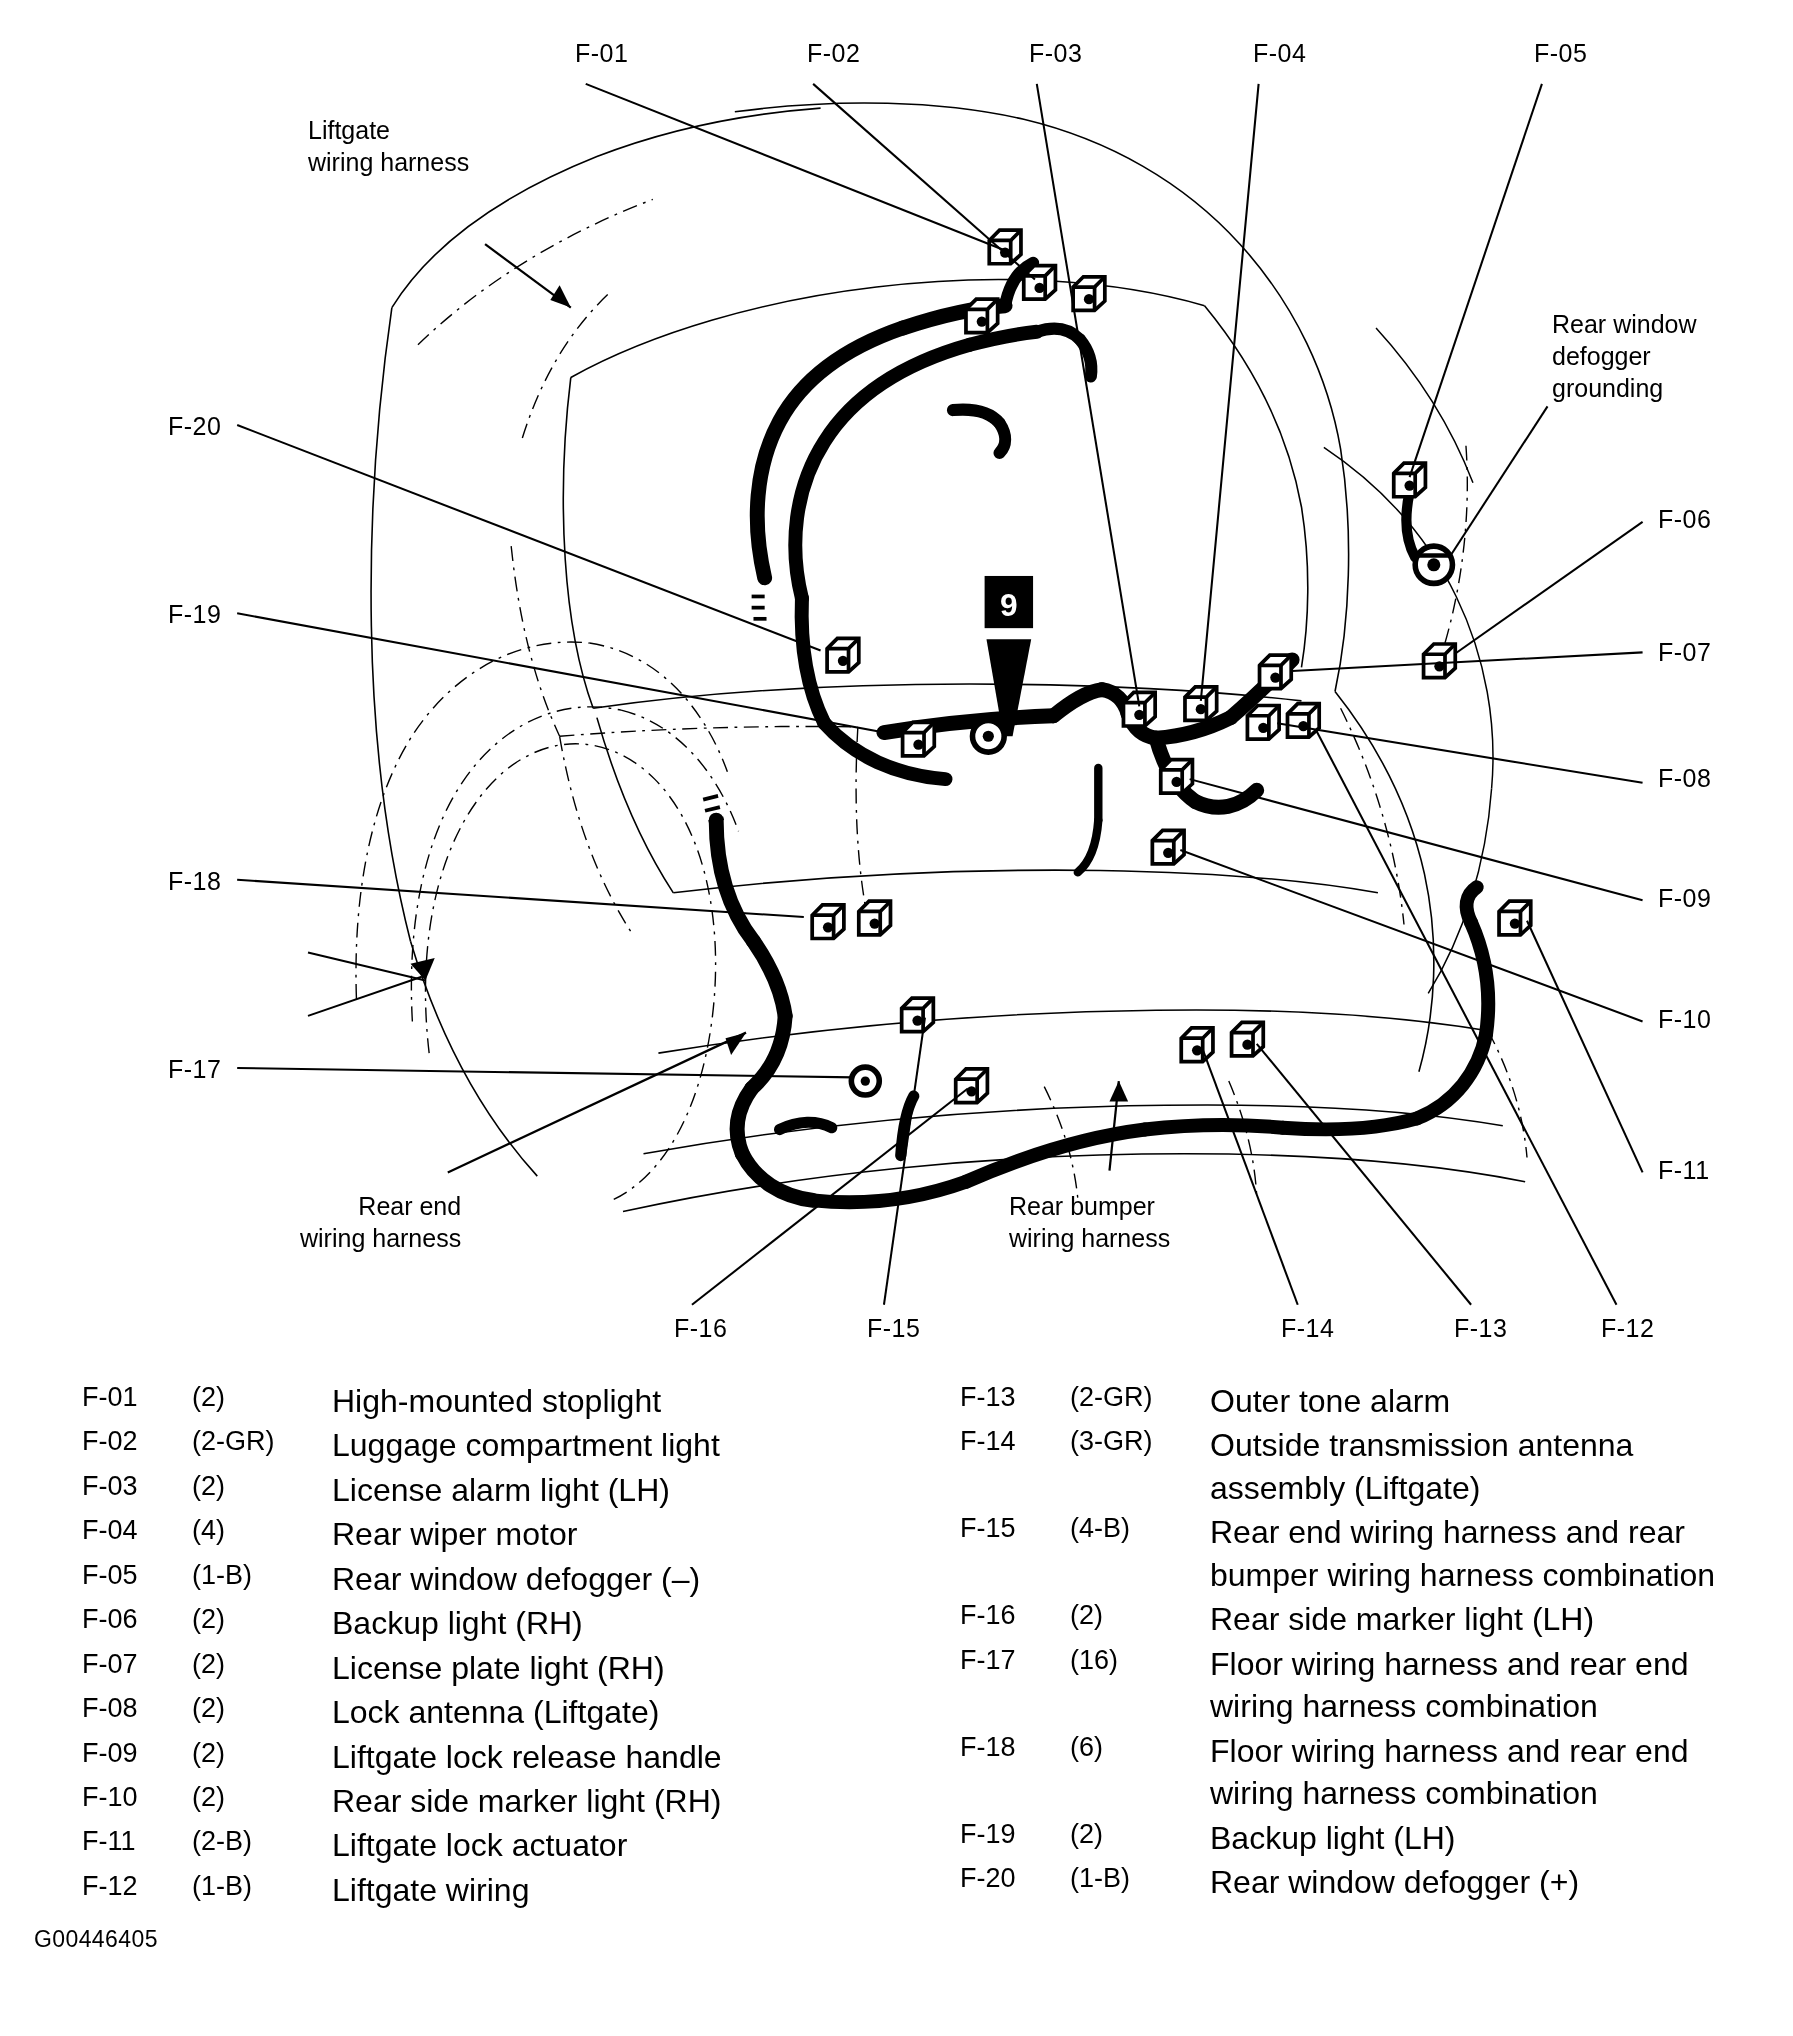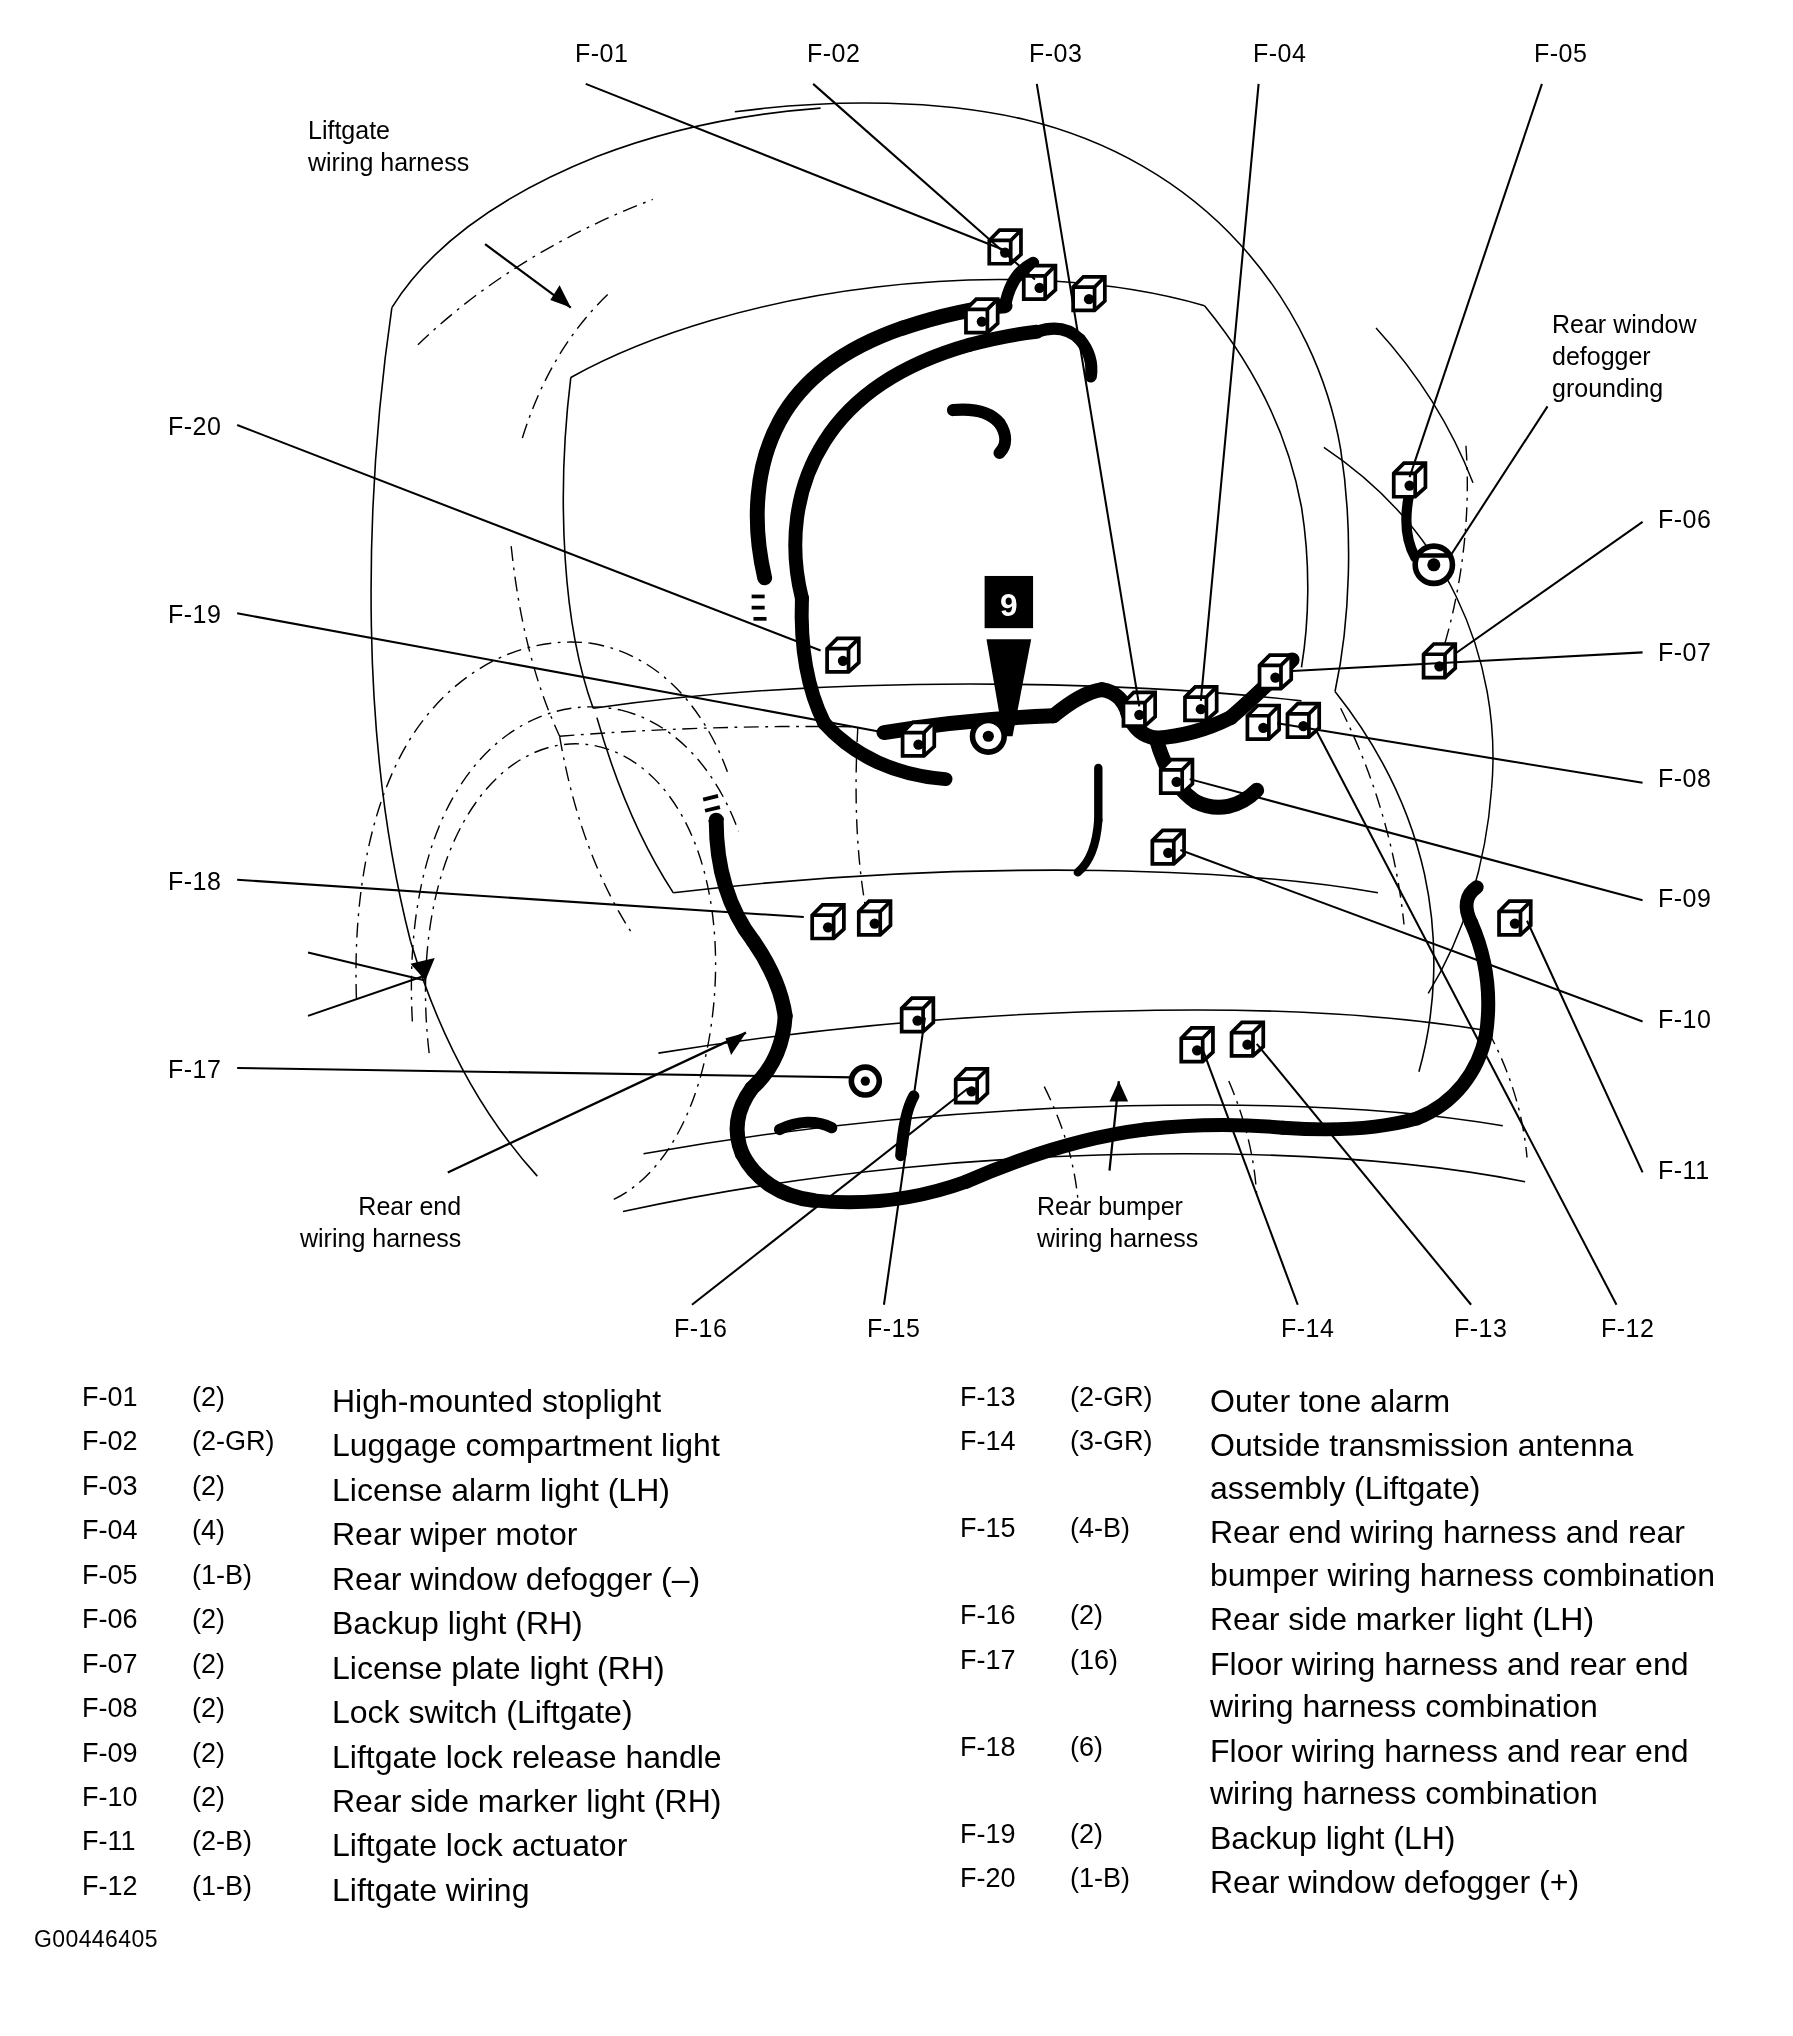--- a/index.html
+++ b/index.html
@@ -351,21 +351,21 @@
     <div class="harness-label" style="left:308px; top:114px;">Liftgate
 wiring harness</div>
 
     <div class="harness-label" style="left:1552px; top:308px;">Rear window
 defogger
 grounding</div>
 
     <div class="harness-label" style="left:300px; top:1190px;text-align:right;">Rear end
 wiring harness</div>
 
-    <div class="harness-label" style="left:1009px; top:1190px;margin-left:28px;">Rear bumper
+    <div class="harness-label" style="left:1009px; top:1190px;">Rear bumper
 wiring harness</div>
 
     <div class="callout-label" style="left:575px;  top:41px;">F-01</div>
     <div class="callout-label" style="left:807px;  top:41px;">F-02</div>
     <div class="callout-label" style="left:1029px; top:41px;">F-03</div>
     <div class="callout-label" style="left:1253px; top:41px;">F-04</div>
     <div class="callout-label" style="left:1534px; top:41px;">F-05</div>
     <div class="callout-label" style="left:1658px; top:507px;">F-06</div>
     <div class="callout-label" style="left:1658px; top:640px;">F-07</div>
     <div class="callout-label" style="left:1658px; top:766px;">F-08</div>
@@ -418,21 +418,21 @@
         <div class="lg-desc">Backup light (RH)</div>
       </div>
       <div class="legend-row">
         <div class="lg-id">F-07</div>
         <div class="lg-pins">(2)</div>
         <div class="lg-desc">License plate light (RH)</div>
       </div>
       <div class="legend-row">
         <div class="lg-id">F-08</div>
         <div class="lg-pins">(2)</div>
-        <div class="lg-desc">Lock switch (Liftgate)</div>
+        <div class="lg-desc">Lock antenna (Liftgate)</div>
       </div>
       <div class="legend-row">
         <div class="lg-id">F-09</div>
         <div class="lg-pins">(2)</div>
         <div class="lg-desc">Liftgate lock release handle</div>
       </div>
       <div class="legend-row">
         <div class="lg-id">F-10</div>
         <div class="lg-pins">(2)</div>
         <div class="lg-desc">Rear side marker light (RH)</div>

